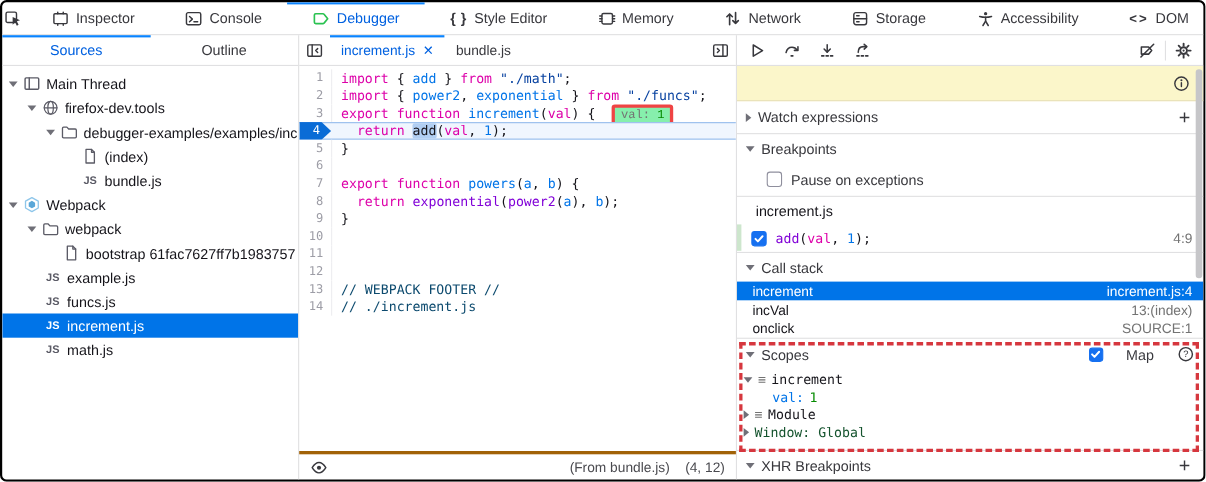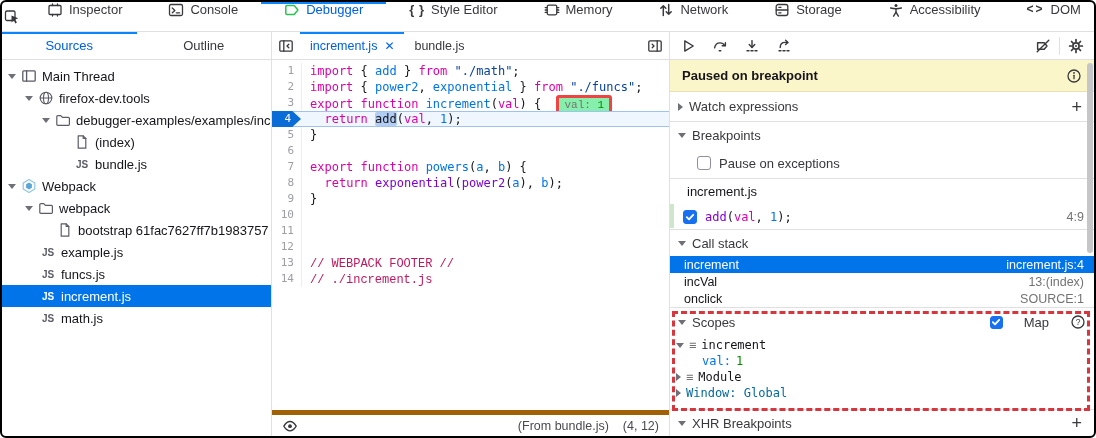--- a/index.html
+++ b/index.html
@@ -11,21 +11,21 @@
   .ic { display:inline-flex; align-items:center; justify-content:center; color:#38383d; }
   .ic svg { display:block; }
   .tw { width:0; height:0; display:inline-block; flex:none; }
   .tw.down { border-left:4px solid transparent; border-right:4px solid transparent; border-top:5px solid #6f6f77; }
   .tw.right { border-top:4px solid transparent; border-bottom:4px solid transparent; border-left:5px solid #6f6f77; }
 
   
   #toolbar { height:30px; flex:none; display:flex; align-items:stretch; border-bottom:1px solid #e0e0e2; padding:0 2px; }
   .tb-btn { width:28px; display:flex; align-items:center; justify-content:center; }
   .tb-sep { width:1px; background:#e0e0e2; margin:4px 2px; }
-  .tb-tab { display:flex; align-items:flex-start; gap:6px; padding:0 23px; position:relative; font-size:13px; color:#38383d; white-space:nowrap; }
+  .tb-tab { display:flex; align-items:center; gap:6px; padding:0 23px; position:relative; font-size:13px; color:#38383d; white-space:nowrap; }
   .tb-tab.active { color:#0061e0; }
   .tb-tab.active::before { content:""; position:absolute; top:0; left:0; right:0; height:2px; background:#0a84ff; }
   .tb-tab.active .ic { color:#2ac251; }
   #toolbar-right { margin-left:auto; display:flex; align-items:center; gap:2px; padding-right:2px; }
   .glyph { font-size:14px; color:#38383d; }
 
   
   #main { flex:1; display:flex; min-height:0; }
 
   
@@ -52,26 +52,26 @@
   .ed-close { font-size:12px; color:#0061e0; }
   #code { flex:1; overflow:hidden; font-family:"DejaVu Sans Mono", monospace; font-size:12px; line-height:16px; padding-top:3px; }
   .cline { display:flex; height:16px; position:relative; }
   .gutter { width:30px; flex:none; text-align:right; padding-right:7px; color:#9d9da6; font-size:11px; border-right:1px solid #ededf0; position:relative; }
   .ctext { padding-left:8px; white-space:pre; }
   .cline.paused { background:#f0f6fe; box-shadow:inset 0 1px #9fc2ee, inset 0 -1px #9fc2ee; }
   .cline.paused .gutter { color:#fff; border-right-color:transparent; }
   .paused-arrow { position:absolute; inset:0; background:#0a6cd6; clip-path:polygon(0 0,70% 0,100% 50%,70% 100%,0 100%); }
   .paused-arrow span { position:absolute; left:0; right:10px; top:0; text-align:right; color:#fff; font-size:11px; line-height:16px; }
   .t-kw { color:#dd00a9; } .t-id { color:#0074e8; } .t-fn { color:#8000d7; }
-  .t-str { color:#0842a0; } .t-num { color:#0074e8; } .t-cmt { color:#be185d;font-family:Liberation Mono, monospace; } .t-pl { color:#15141a; }
+  .t-str { color:#0842a0; } .t-num { color:#0074e8; } .t-cmt { color:#0c4a6e; } .t-pl { color:#15141a; }
   .t-hl { background:#b1cef2; border-radius:2px; color:#15141a; }
   .inline-badge { display:inline-block; margin-left:8px; padding:0 5px; background:#86efac; border:3px solid #ef4444;
                   border-radius:3px; font-size:11px; line-height:14px;font-family:Liberation Mono, monospace; }
   .inline-badge .bl { color:#737373; } .inline-badge .bv { color:#058b00; }
-  #editor-footer { height:26px; flex:none; border-top:5px solid #a16207; display:flex; align-items:center; padding:0 10px; }
+  #editor-footer { height:26px; flex:none; border-top:3px solid #a16207; display:flex; align-items:center; padding:0 10px; }
   #footer-right { margin-left:auto; display:flex; gap:14px; font-size:12.5px; color:#4a4a4f; }
 
   
   #debugpane { width:424px; flex:none; display:flex; flex-direction:column; min-height:0; position:relative; font-size:13px; }
   #cmdbar { height:28px; flex:none; display:flex; align-items:center; gap:16px; padding:0 10px; border-bottom:1px solid #e0e0e2; }
   #cmdbar .right { margin-left:auto; display:flex; align-items:center; gap:8px; }
   .vsep { width:1px; height:18px; background:#e0e0e2; }
   #banner { height:32px; flex:none; background:#fbf6ca; border-bottom:1px solid #e8e1b8; display:flex; align-items:center;
             padding:0 12px; font-weight:700; color:#15141a; }
   #banner .ic { margin-left:auto; }
@@ -94,21 +94,21 @@
   .frame.selected { background:#0074e8; color:#fff; }
   .frame.selected .loc { color:#fff; }
   #cs-list { border-bottom:1px solid #e0e0e2; }
   #scopes-sec { flex:none; position:relative; }
   #scopes-header { height:28px; border-bottom:none; }
   #scopes-header .right { margin-left:auto; display:flex; align-items:center; gap:21px; }
   #scopes-header .cb { width:13px; height:13px; }
   #scopes-list { padding:1px 0 4px 6px; font-family:"DejaVu Sans Mono", monospace; font-size:12px; }
   .scope-row { height:16px; display:flex; align-items:center; gap:5px; color:#15141a; }
   .scope-row .blk { color:#737373; font-size:12px; }
-  .scope-row.dim { color:#0369a1; }
+  .scope-row.dim { color:#14532d; }
   .scope-row .vname { color:#0074e8; } .scope-row .vval { color:#058b00; }
   #redbox { position:absolute; left:2px; right:4px; top:279px; height:100px; border:3px dashed #d6373e; pointer-events:none; z-index:5; }
   #xhr-row { margin-top:auto; height:27px; flex:none; border-top:1px solid #e0e0e2; border-bottom:none; }
   #scrollthumb { position:absolute; right:1px; top:31px; width:6px; height:190px; background:#c6c6c9; border-radius:3px; }
 </style>
 </head>
 <body>
 
 <div id="app">
 
@@ -471,21 +471,20 @@
               <svg width="16" height="16" viewBox="0 0 16 16" fill="none" stroke="currentColor" stroke-width="1.7" stroke-linecap="round" stroke-linejoin="round">
                 <path d="M8 1.6v1.9M8 12.5v1.9M1.6 8h1.9M12.5 8h1.9M3.5 3.5l1.3 1.3M11.2 11.2l1.3 1.3M12.5 3.5l-1.3 1.3M4.8 11.2l-1.3 1.3"></path>
                 <circle cx="8" cy="8" r="3.1"></circle>
                 <circle cx="8" cy="8" r="1" fill="currentColor" stroke="none"></circle>
               </svg>
             </span>
         </div>
       </div>
 
       <div id="banner">
-        <span>Paused on breakpoint</span>
         <span class="ic" id="ic-info">
             <svg width="16" height="16" viewBox="0 0 16 16" fill="none" stroke="currentColor" stroke-width="1.3" stroke-linecap="round" stroke-linejoin="round">
               <circle cx="8" cy="8" r="6"></circle>
               <path d="M8 7.3v3.4"></path>
               <circle cx="8" cy="4.9" r=".95" fill="currentColor" stroke="none"></circle>
             </svg>
           </span>
       </div>
 
       <div class="sec-row" id="watch-row">

